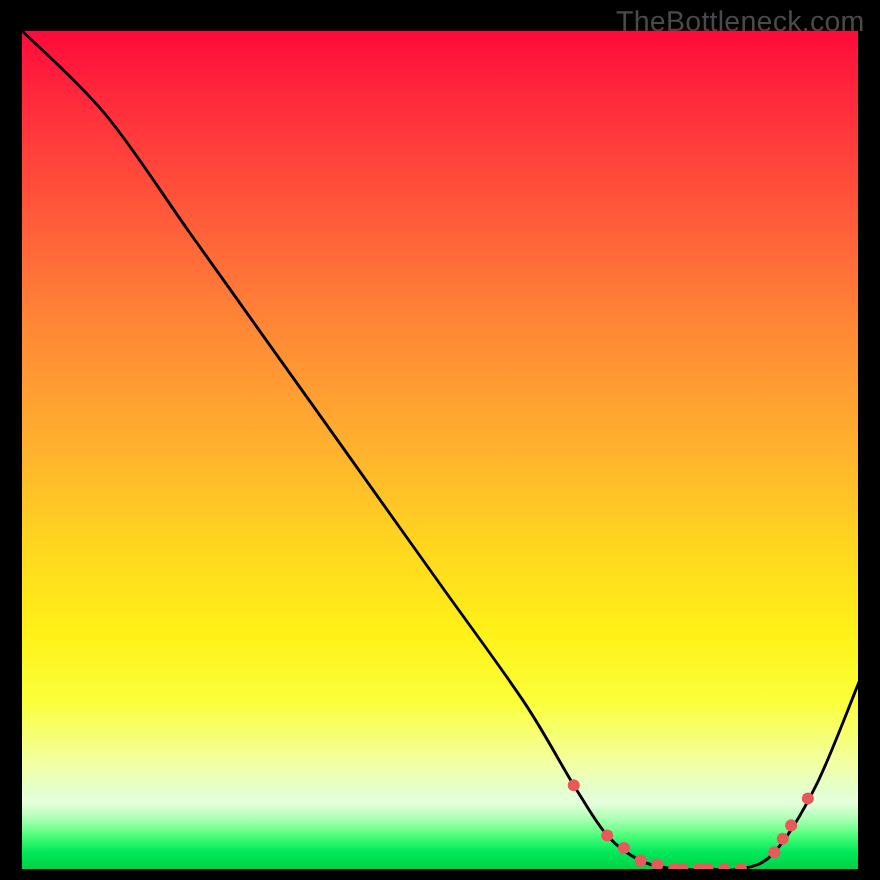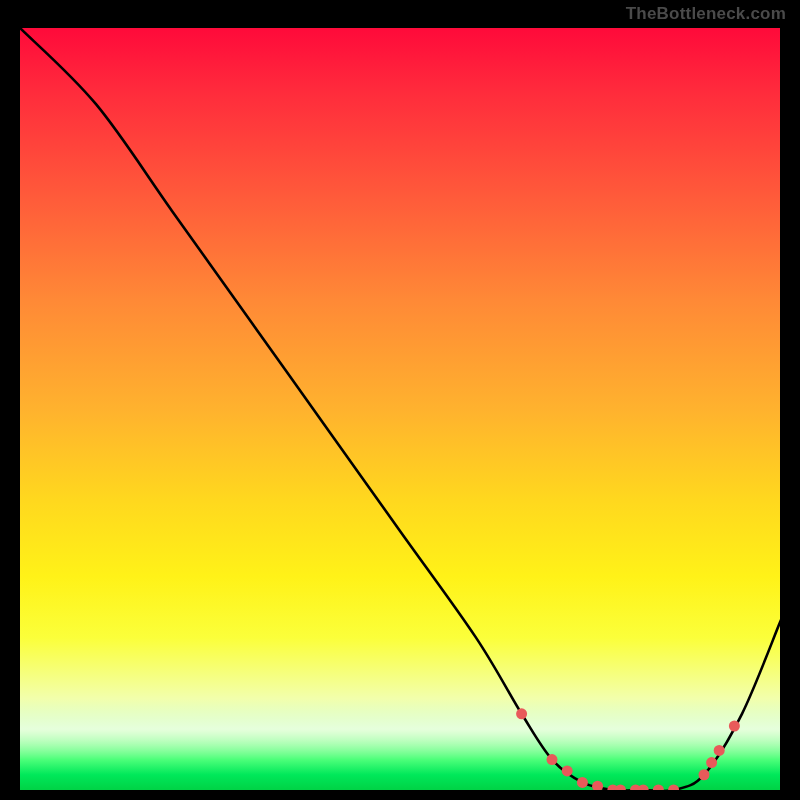--- a/index.html
+++ b/index.html
@@ -53,22 +53,22 @@
         #4dff7a 96%,
         #00e85a 98%,
         #00d245 100%
       );
   }
   .watermark {
     position: absolute;
     top: 4px;
     right: 14px;
     color: #4a4a4a;
-    font-size: 17px;
-    font-weight: 700;
+    font-size: 26px;
+    font-weight: 400;
     letter-spacing: 0.2px;
     user-select: none;
   }
   svg.curve {
     position: absolute;
     left: 0;
     top: 0;
     width: 760px;
     height: 762px;
   }

